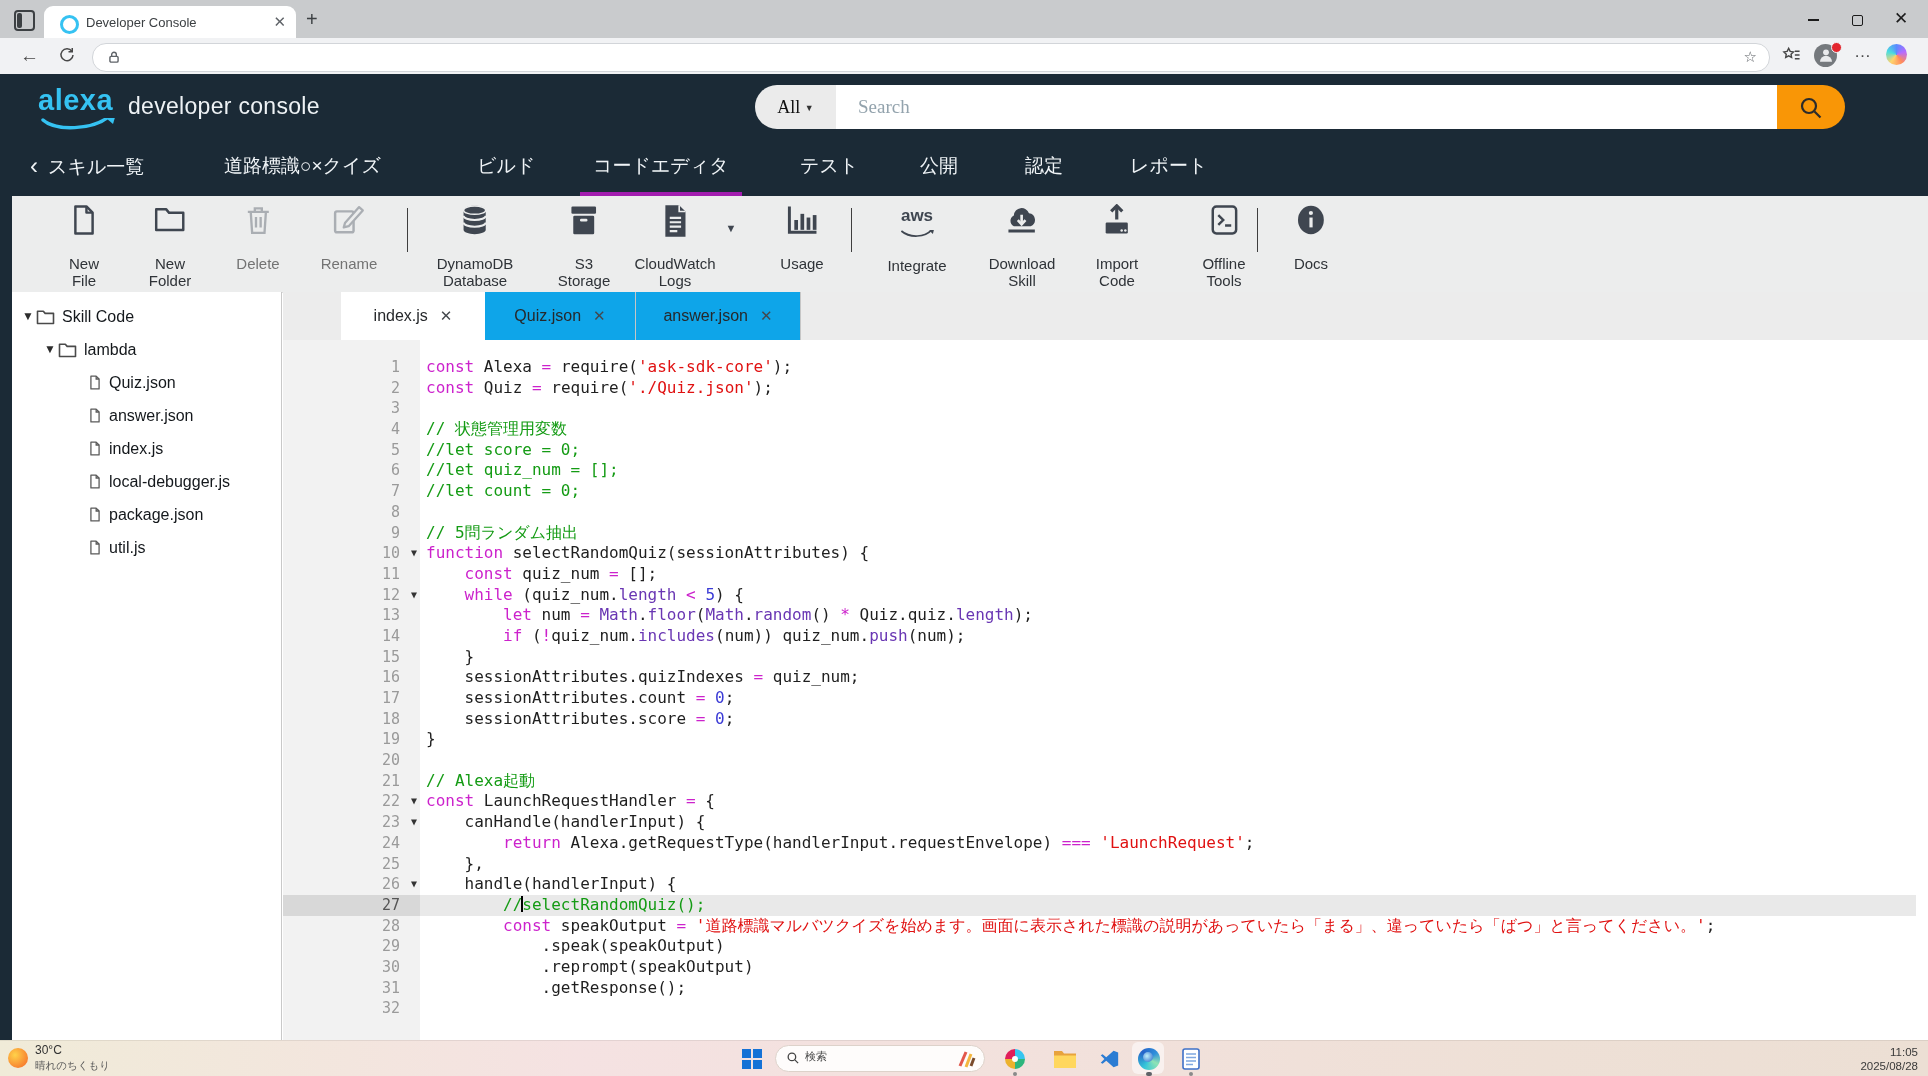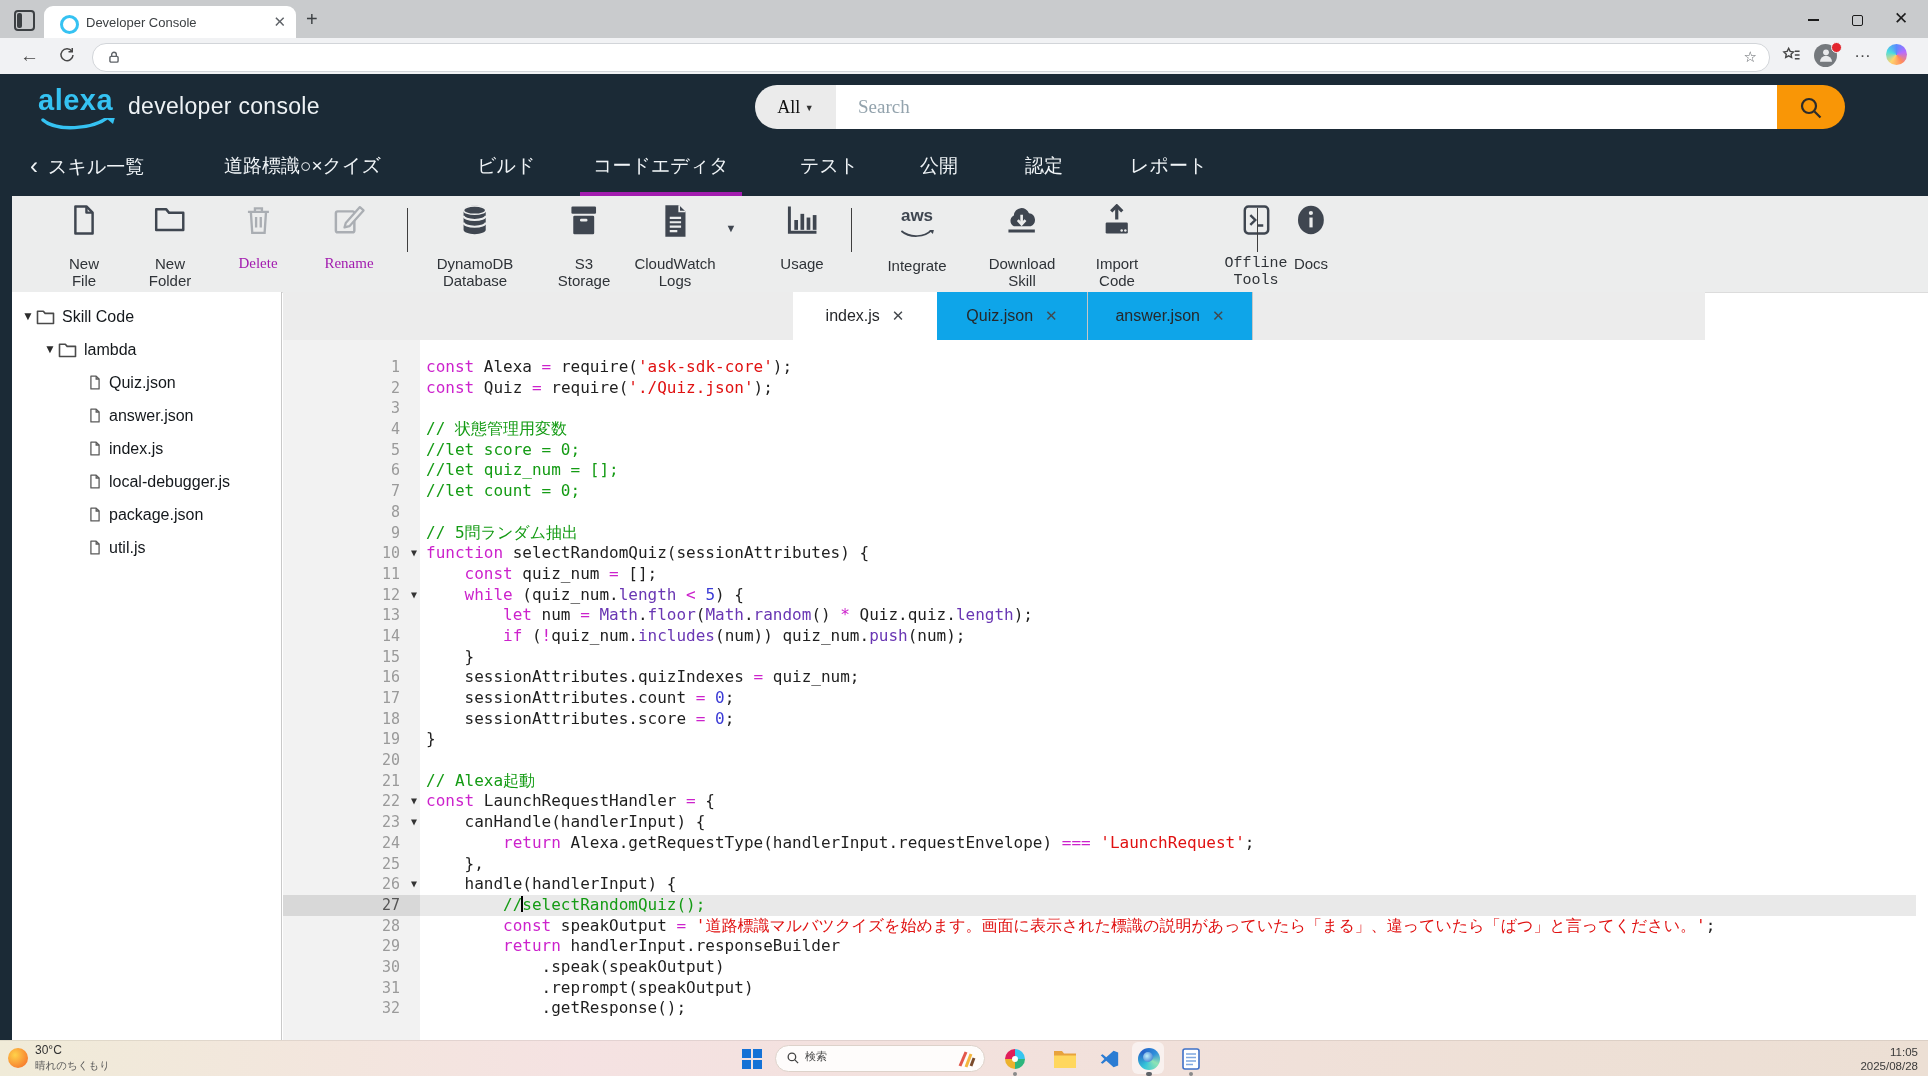--- a/index.html
+++ b/index.html
@@ -53,33 +53,33 @@
   .nav-back{position:absolute;left:30px;top:0;height:52px;line-height:52px;color:#f0f4f7;font-size:19px;}
   .nav-back .chev{font-size:24px;margin-right:10px;vertical-align:-1px;}
   .nav-skill{position:absolute;left:224px;top:0;height:52px;line-height:52px;color:#f0f4f7;font-size:19px;}
 
   
   .toolbar{position:absolute;left:0;top:196px;width:1928px;height:96px;background:#eceded;border-bottom:1px solid #dcdcdc;}
   .tb-item{position:absolute;top:8px;transform:translateX(-50%);text-align:center;color:#3f4650;}
   .tb-item .ic{display:block;height:34px;}
   .tb-item .lbl{font-size:15px;line-height:17px;color:#2f3338;margin-top:17px;white-space:nowrap;}
   .tb-item.disabled{color:#aaaeb3;}
-  .tb-item.disabled .lbl{color:#a21caf;font-family:Liberation Serif, serif;}
+  .tb-item.disabled .lbl{color:#737373;}
   .tb-div{position:absolute;top:12px;width:1px;height:44px;background:#3f3f3f;}
   .tb-caret{position:absolute;top:26px;font-size:11px;color:#3f4650;transform:translateX(-50%);}
   .awsword{font-weight:bold;font-size:17px;line-height:20px;display:block;margin-top:2px;}
 
   
   .leftstrip{position:absolute;left:0;top:196px;width:12px;height:844px;background:var(--navy,#1b2a36);}
   .tree{position:absolute;left:12px;top:292px;width:270px;height:748px;background:#fff;border-right:1px solid #c9c9c9;box-sizing:border-box;padding-top:8px;}
   .trow{height:33px;line-height:33px;font-size:16px;color:#14181c;white-space:nowrap;display:flex;align-items:center;}
   .trow .exp{width:16px;font-size:12px;color:#2c2c2c;text-align:center;flex:none;}
   .trow .tic{flex:none;margin-right:7px;display:flex;align-items:center;color:#555;}
   
-  .tabbar{position:absolute;left:283px;top:292px;width:1422px;height:48px;background:#ececec;display:flex;padding-left:58px;box-sizing:border-box;justify-content:center;}
+  .tabbar{position:absolute;left:283px;top:292px;width:1645px;height:48px;background:#ececec;display:flex;padding-left:58px;box-sizing:border-box;}
   .etab{height:48px;line-height:48px;text-align:center;font-size:16px;color:#26282b;background:#0ea5e9;border-right:1px solid #c6c6c6;flex:none;}
   .etab.active{background:#fff;border-right:none;}
   .etab .x{margin-left:12px;color:#44484d;font-size:15px;}
 
   
   .editor{position:absolute;left:283px;top:340px;width:1645px;height:700px;background:#fff;overflow:hidden;}
   .gutter{position:absolute;left:0;top:0;width:137px;height:700px;background:#f2f2f2;padding-top:17px;box-sizing:border-box;}
   .gcell{position:relative;height:20.7px;line-height:20.7px;text-align:right;padding-right:20px;
      font-family:"DejaVu Sans Mono",monospace;font-size:15px;color:#9a9a9a;}
   .gcell .fold{position:absolute;right:3px;top:0;font-size:10px;color:#333;}
@@ -318,21 +318,21 @@
             <path d="M7.5 6L12 1.5 16.5 6" fill="none" stroke="currentColor" stroke-width="2.6"></path>
             <rect x="3" y="15" width="18" height="9" rx="1" fill="currentColor"></rect>
             <circle cx="16" cy="21.5" r="1" fill="#eceded"></circle>
             <circle cx="19" cy="21.5" r="1" fill="#eceded"></circle>
           </svg></span>
         <div class="lbl">
           <div>Import</div>
           <div>Code</div>
         </div>
       </div>
-      <div class="tb-item" style="left: 1256px; font-family: Liberation Mono, monospace;">
+      <div class="tb-item" style="left: 1224px;">
         <span class="ic"><svg width="30" height="32" viewBox="0 0 24 26">
             <rect x="2.5" y="2" width="19" height="22" rx="3" fill="none" stroke="currentColor" stroke-width="2"></rect>
             <path d="M7 9l4 4-4 4" fill="none" stroke="currentColor" stroke-width="2"></path>
             <path d="M12.5 17.5h5" stroke="currentColor" stroke-width="2"></path>
           </svg></span>
         <div class="lbl">
           <div>Offline</div>
           <div>Tools</div>
         </div>
       </div>
@@ -496,21 +496,20 @@
         <div class="cline"><span class="tok-p">}</span></div>
         <div class="cline"></div>
         <div class="cline"><span class="tok-c">// Alexa起動</span></div>
         <div class="cline"><span class="tok-k">const</span><span class="tok-p"> LaunchRequestHandler </span><span class="tok-o">=</span><span class="tok-p"> {</span></div>
         <div class="cline"><span class="tok-p">    canHandle(handlerInput) {</span></div>
         <div class="cline"><span class="tok-p">        </span><span class="tok-k">return</span><span class="tok-p"> Alexa.getRequestType(handlerInput.requestEnvelope) </span><span class="tok-o">===</span><span class="tok-p"> </span><span class="tok-s">'LaunchRequest'</span><span class="tok-p">;</span></div>
         <div class="cline"><span class="tok-p">    },</span></div>
         <div class="cline"><span class="tok-p">    handle(handlerInput) {</span></div>
         <div class="cline active"><span class="tok-p">        </span><span class="tok-c">//</span><span class="cursor"></span><span class="tok-c">selectRandomQuiz();</span></div>
         <div class="cline"><span class="tok-p">        </span><span class="tok-k">const</span><span class="tok-p"> speakOutput </span><span class="tok-o">=</span><span class="tok-p"> </span><span class="tok-s">'道路標識マルバツクイズを始めます。画面に表示された標識の説明があっていたら「まる」、違っていたら「ばつ」と言ってください。'</span><span class="tok-p">;</span></div>
-        <div class="cline"><span class="tok-p">        </span><span class="tok-k">return</span><span class="tok-p"> handlerInput.responseBuilder</span></div>
         <div class="cline"><span class="tok-p">            .speak(speakOutput)</span></div>
         <div class="cline"><span class="tok-p">            .reprompt(speakOutput)</span></div>
         <div class="cline"><span class="tok-p">            .getResponse();</span></div>
       </div>
   </div>
 
   <div class="taskbar">
     <div class="weather">
       <div class="weather-ic"></div>
       <div class="weather-tx">

